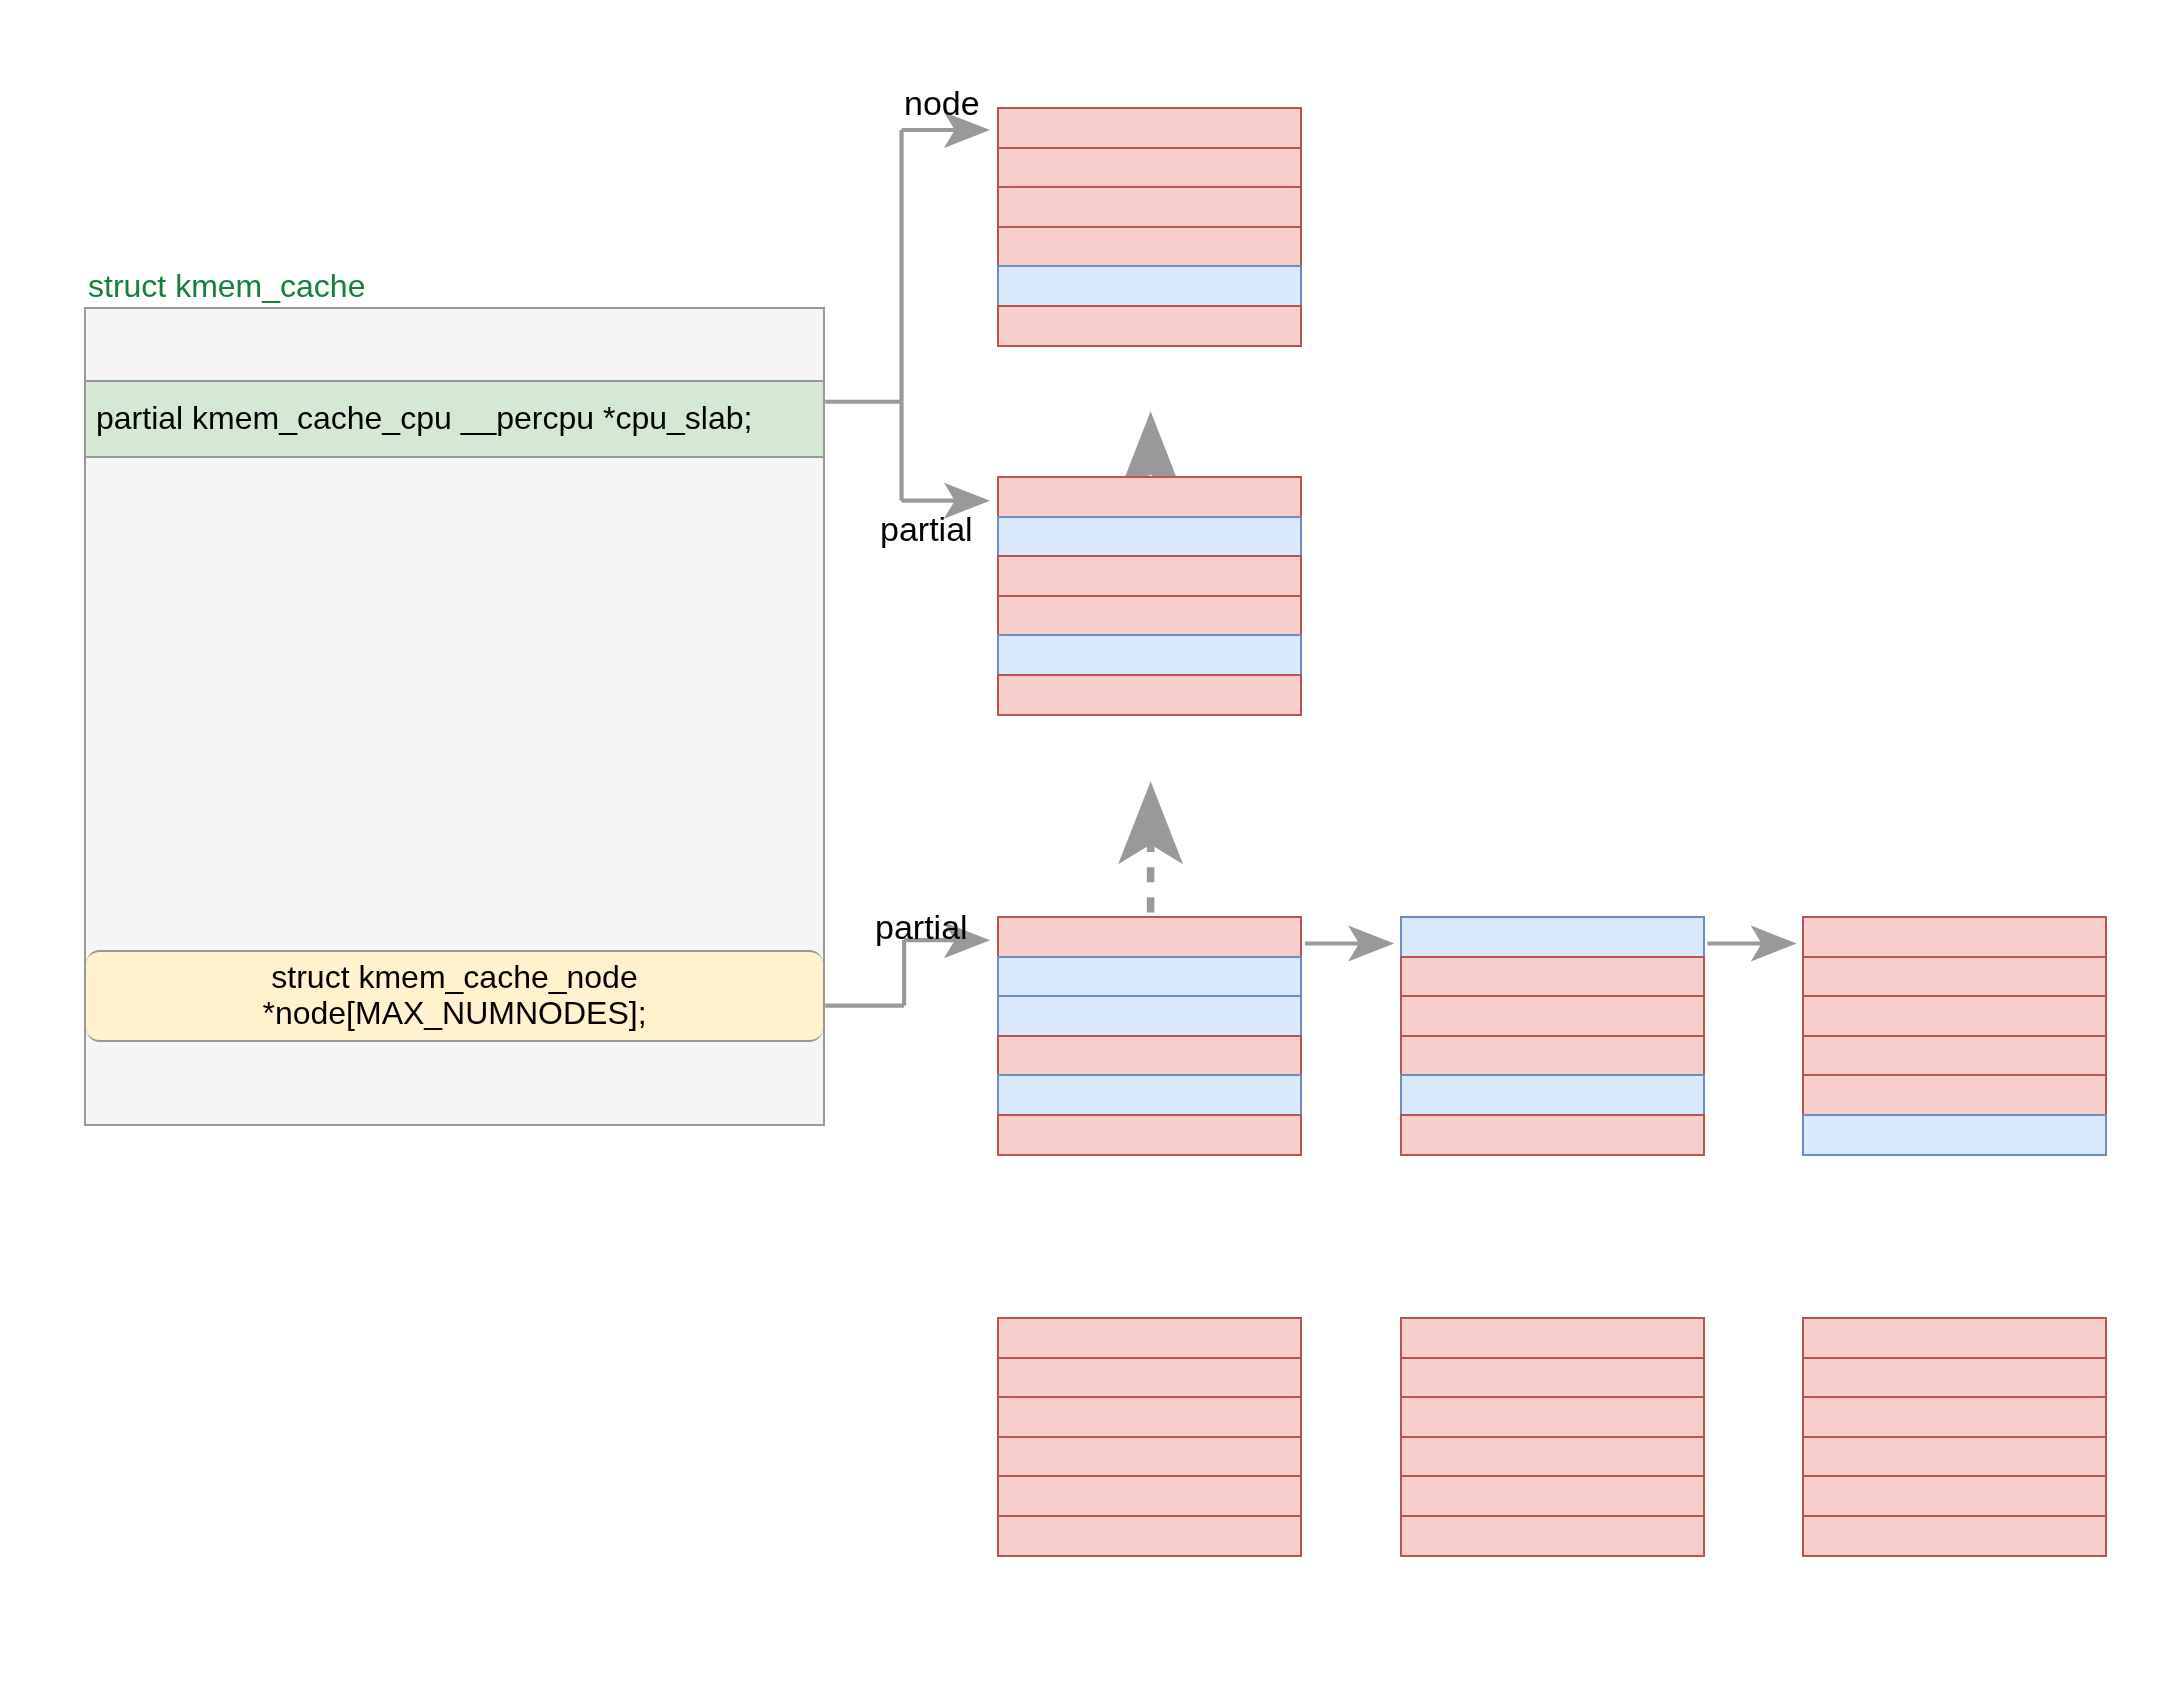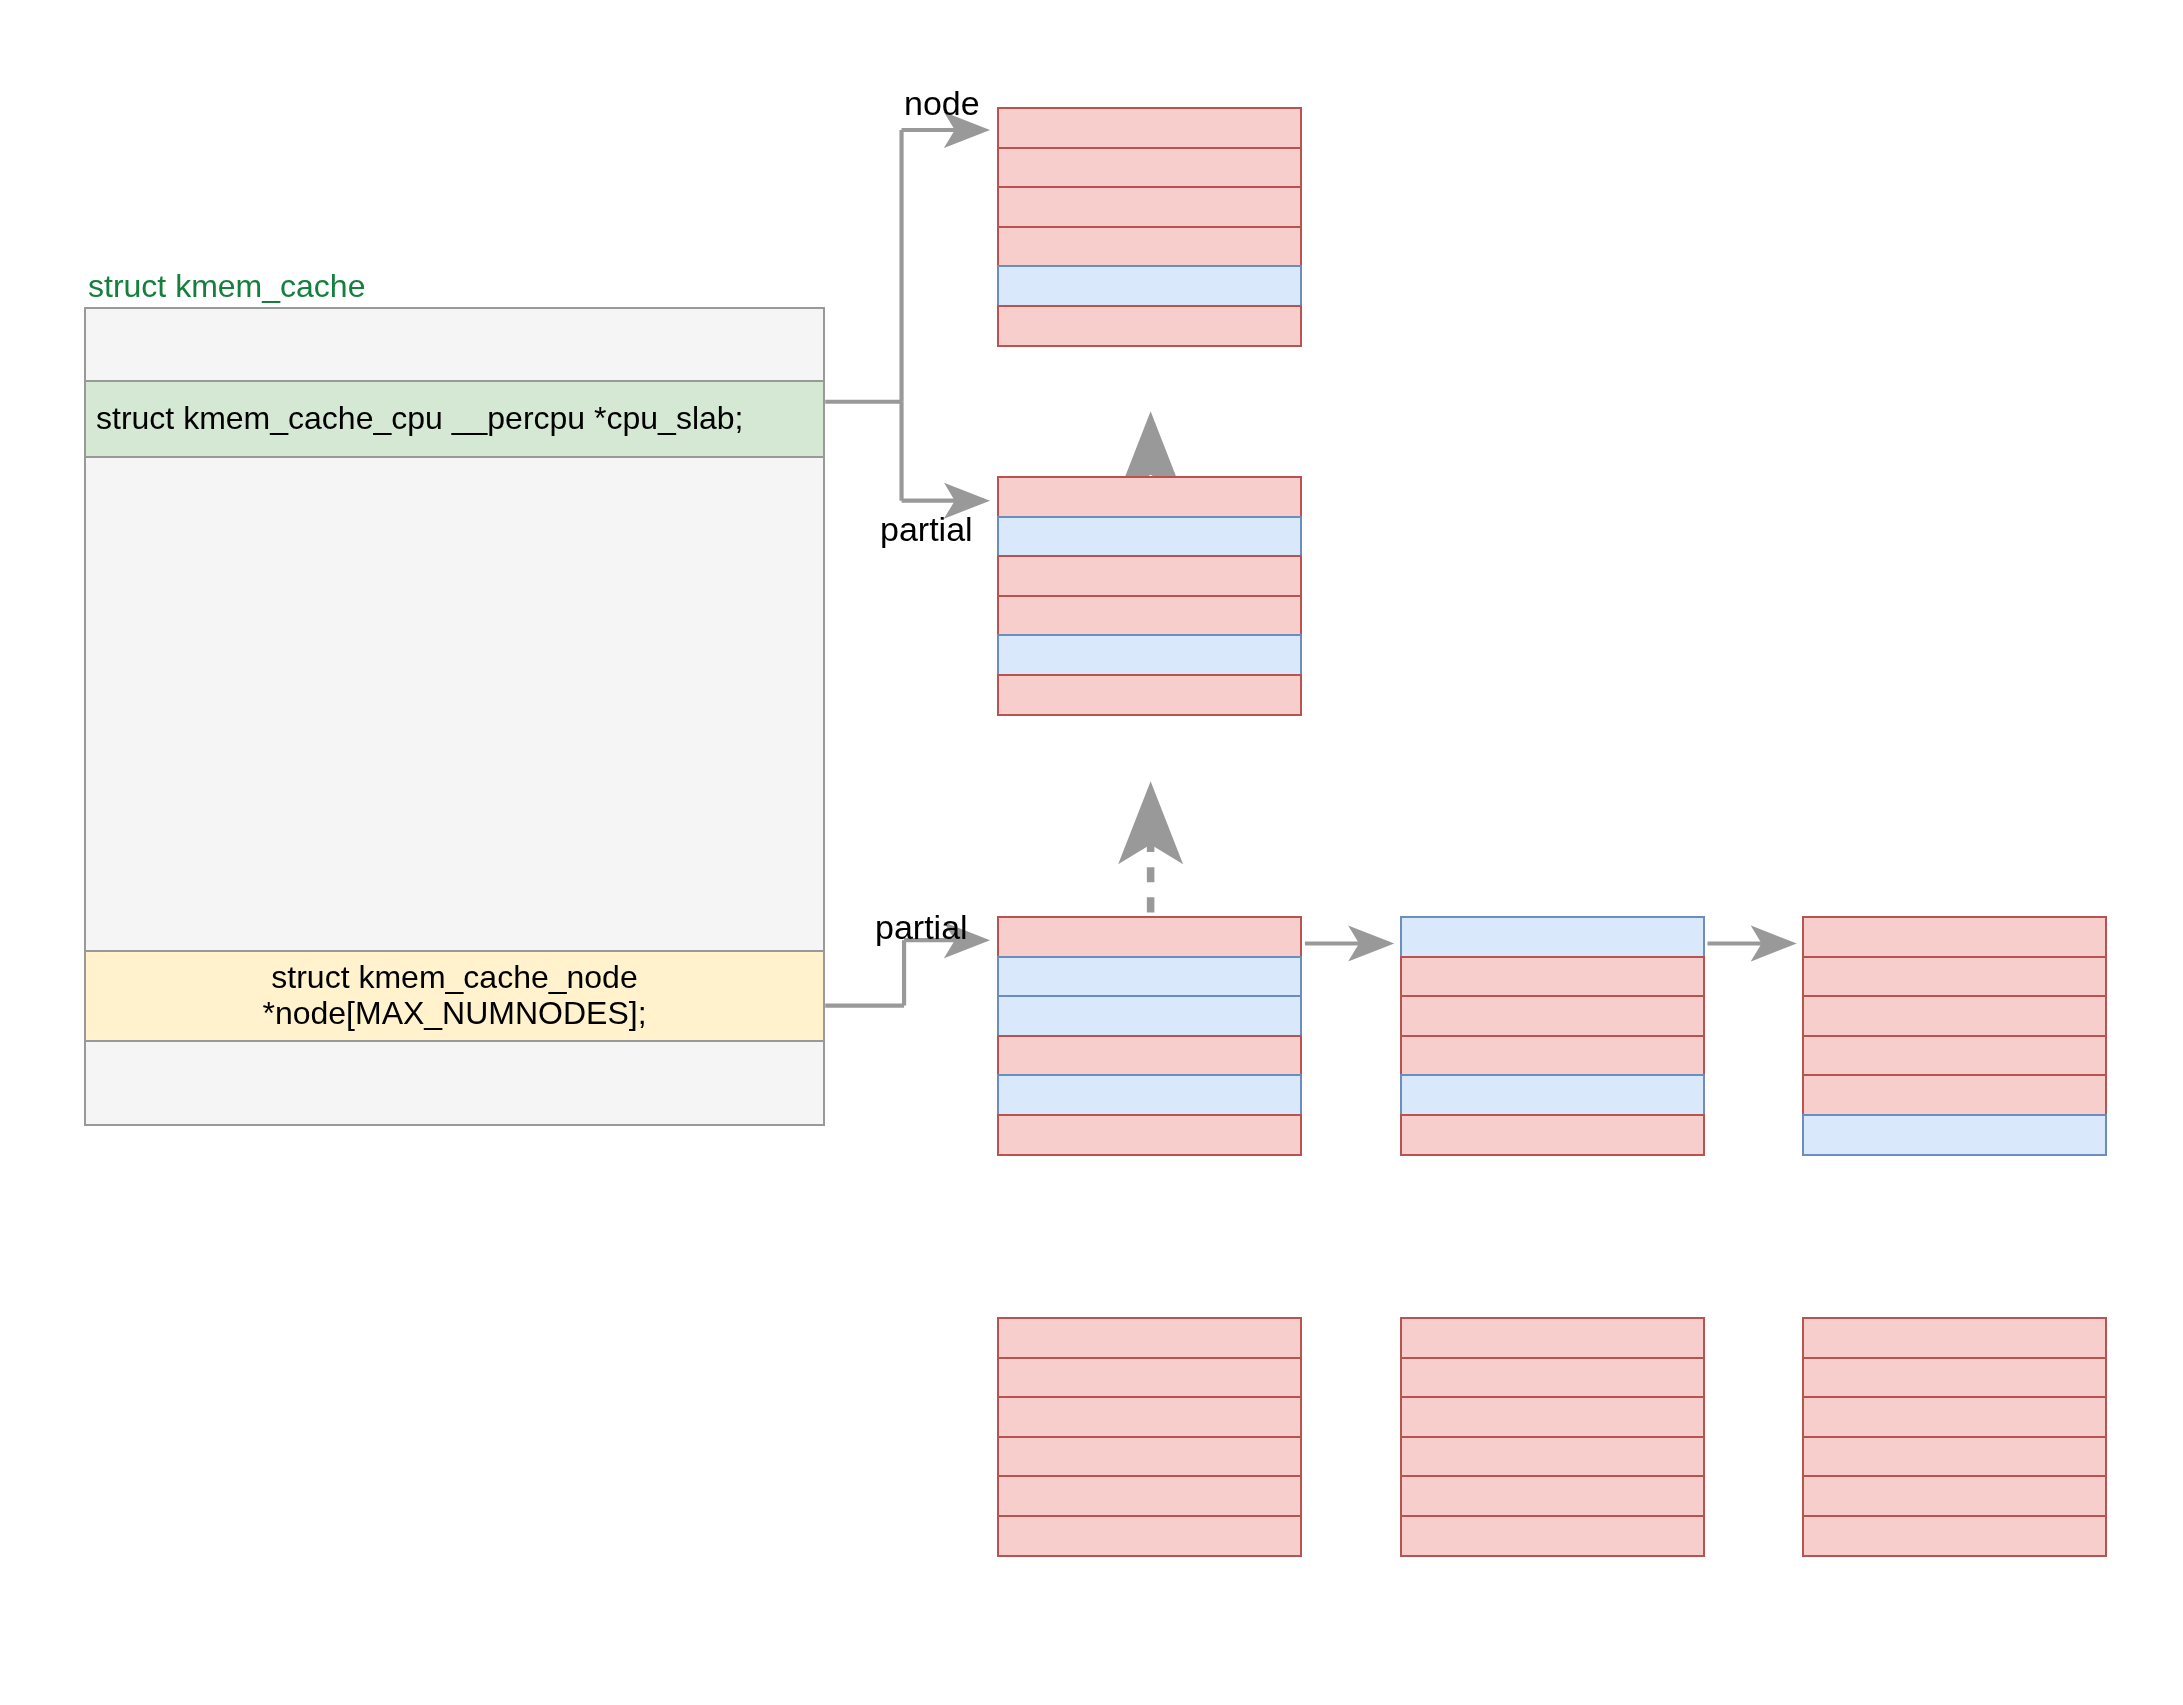--- a/index.html
+++ b/index.html
@@ -65,20 +65,21 @@
     border-top: 2.5px solid #999999;
     border-bottom: 2.5px solid #999999;
     justify-content: flex-start;
     padding-left: 10px;
     text-align: left;
   }
   .struct-row.yellow {
     background: #fff2cc;
     border-top: 2.5px solid #999999;
     border-bottom: 2.5px solid #999999;
+    border-radius: 14px;
   }
 
   #row-pad-top    { top: 0px;   height: 71px; }
   #row-green      { top: 71px;  height: 78px; }
   #row-pad-mid    { top: 149px; height: 492px; }
   #row-yellow     { top: 641px; height: 92px; }
   #row-pad-bottom { top: 733px; height: 81px; }
 
   
   .slab {
@@ -164,21 +165,21 @@
     <path d="M2036,1125 L2135,1125" stroke="#999999" stroke-width="5" fill="none" marker-end="url(#arrowhead)"></path>
   </g>
 </svg>
 
 <div id="struct-title">struct kmem_cache</div>
 
 <div id="struct-box">
   <div id="row-pad-top" class="struct-row pad"></div>
 
   <div id="row-green" class="struct-row green">
-    <span>struct kmem_cache_cpu __percpu *cpu_slab;</span>
+    <span>partial kmem_cache_cpu __percpu *cpu_slab;</span>
   </div>
 
   <div id="row-pad-mid" class="struct-row pad"></div>
 
   <div id="row-yellow" class="struct-row yellow">
     <div>
       <div>struct kmem_cache_node</div>
       <div>*node[MAX_NUMNODES];</div>
     </div>
   </div>

